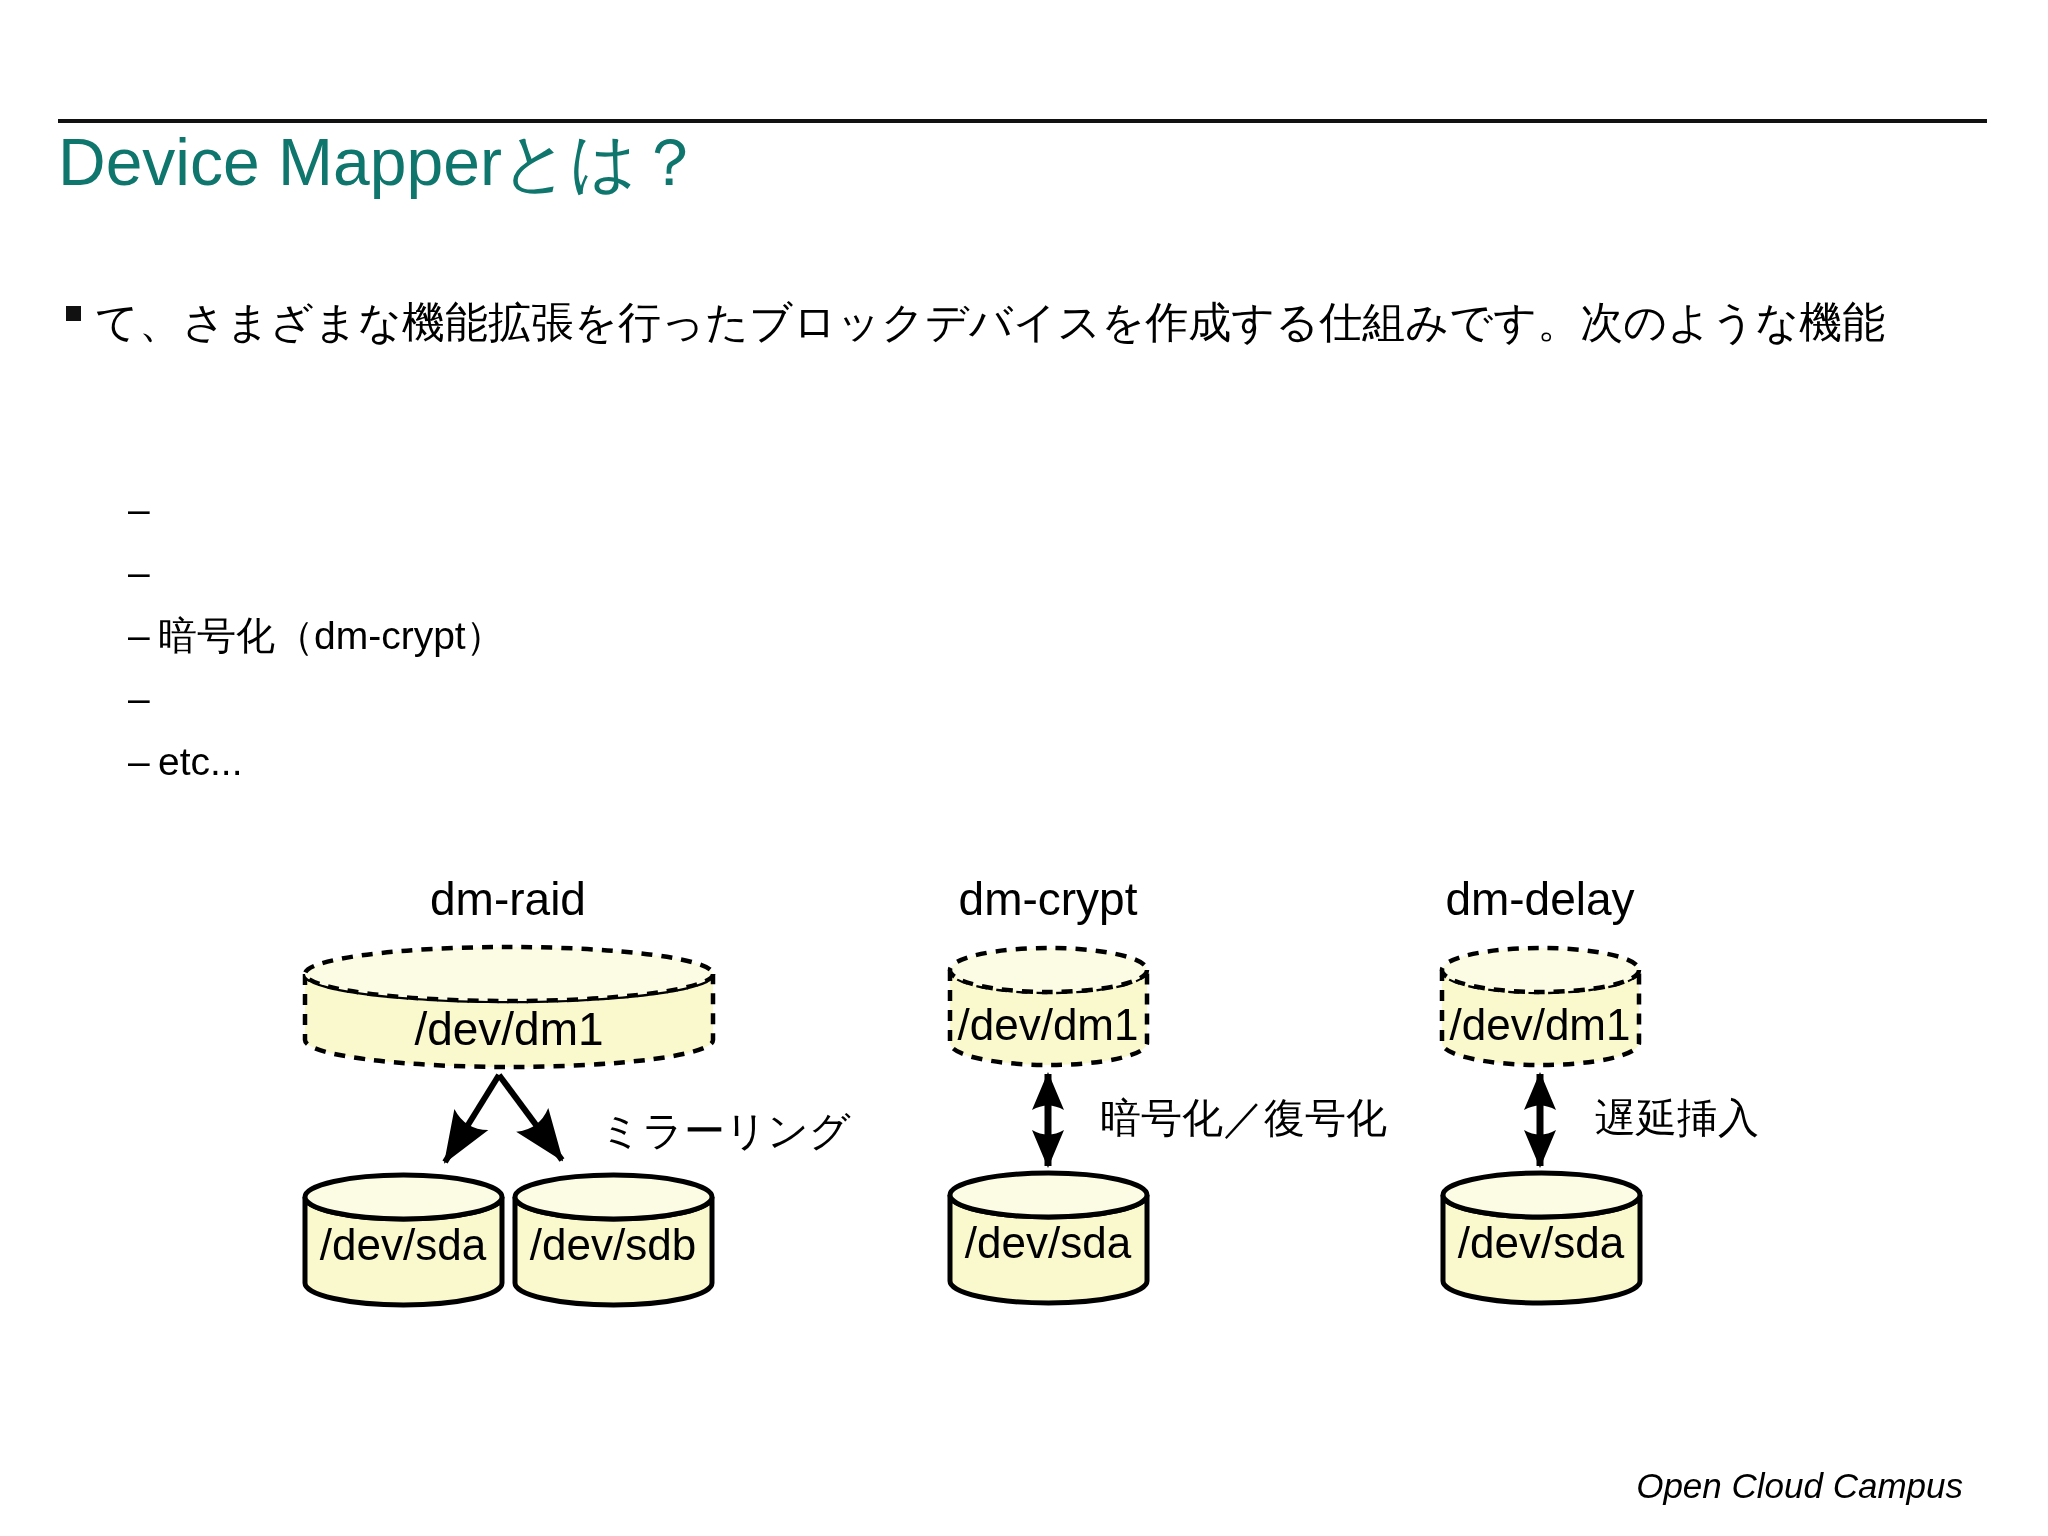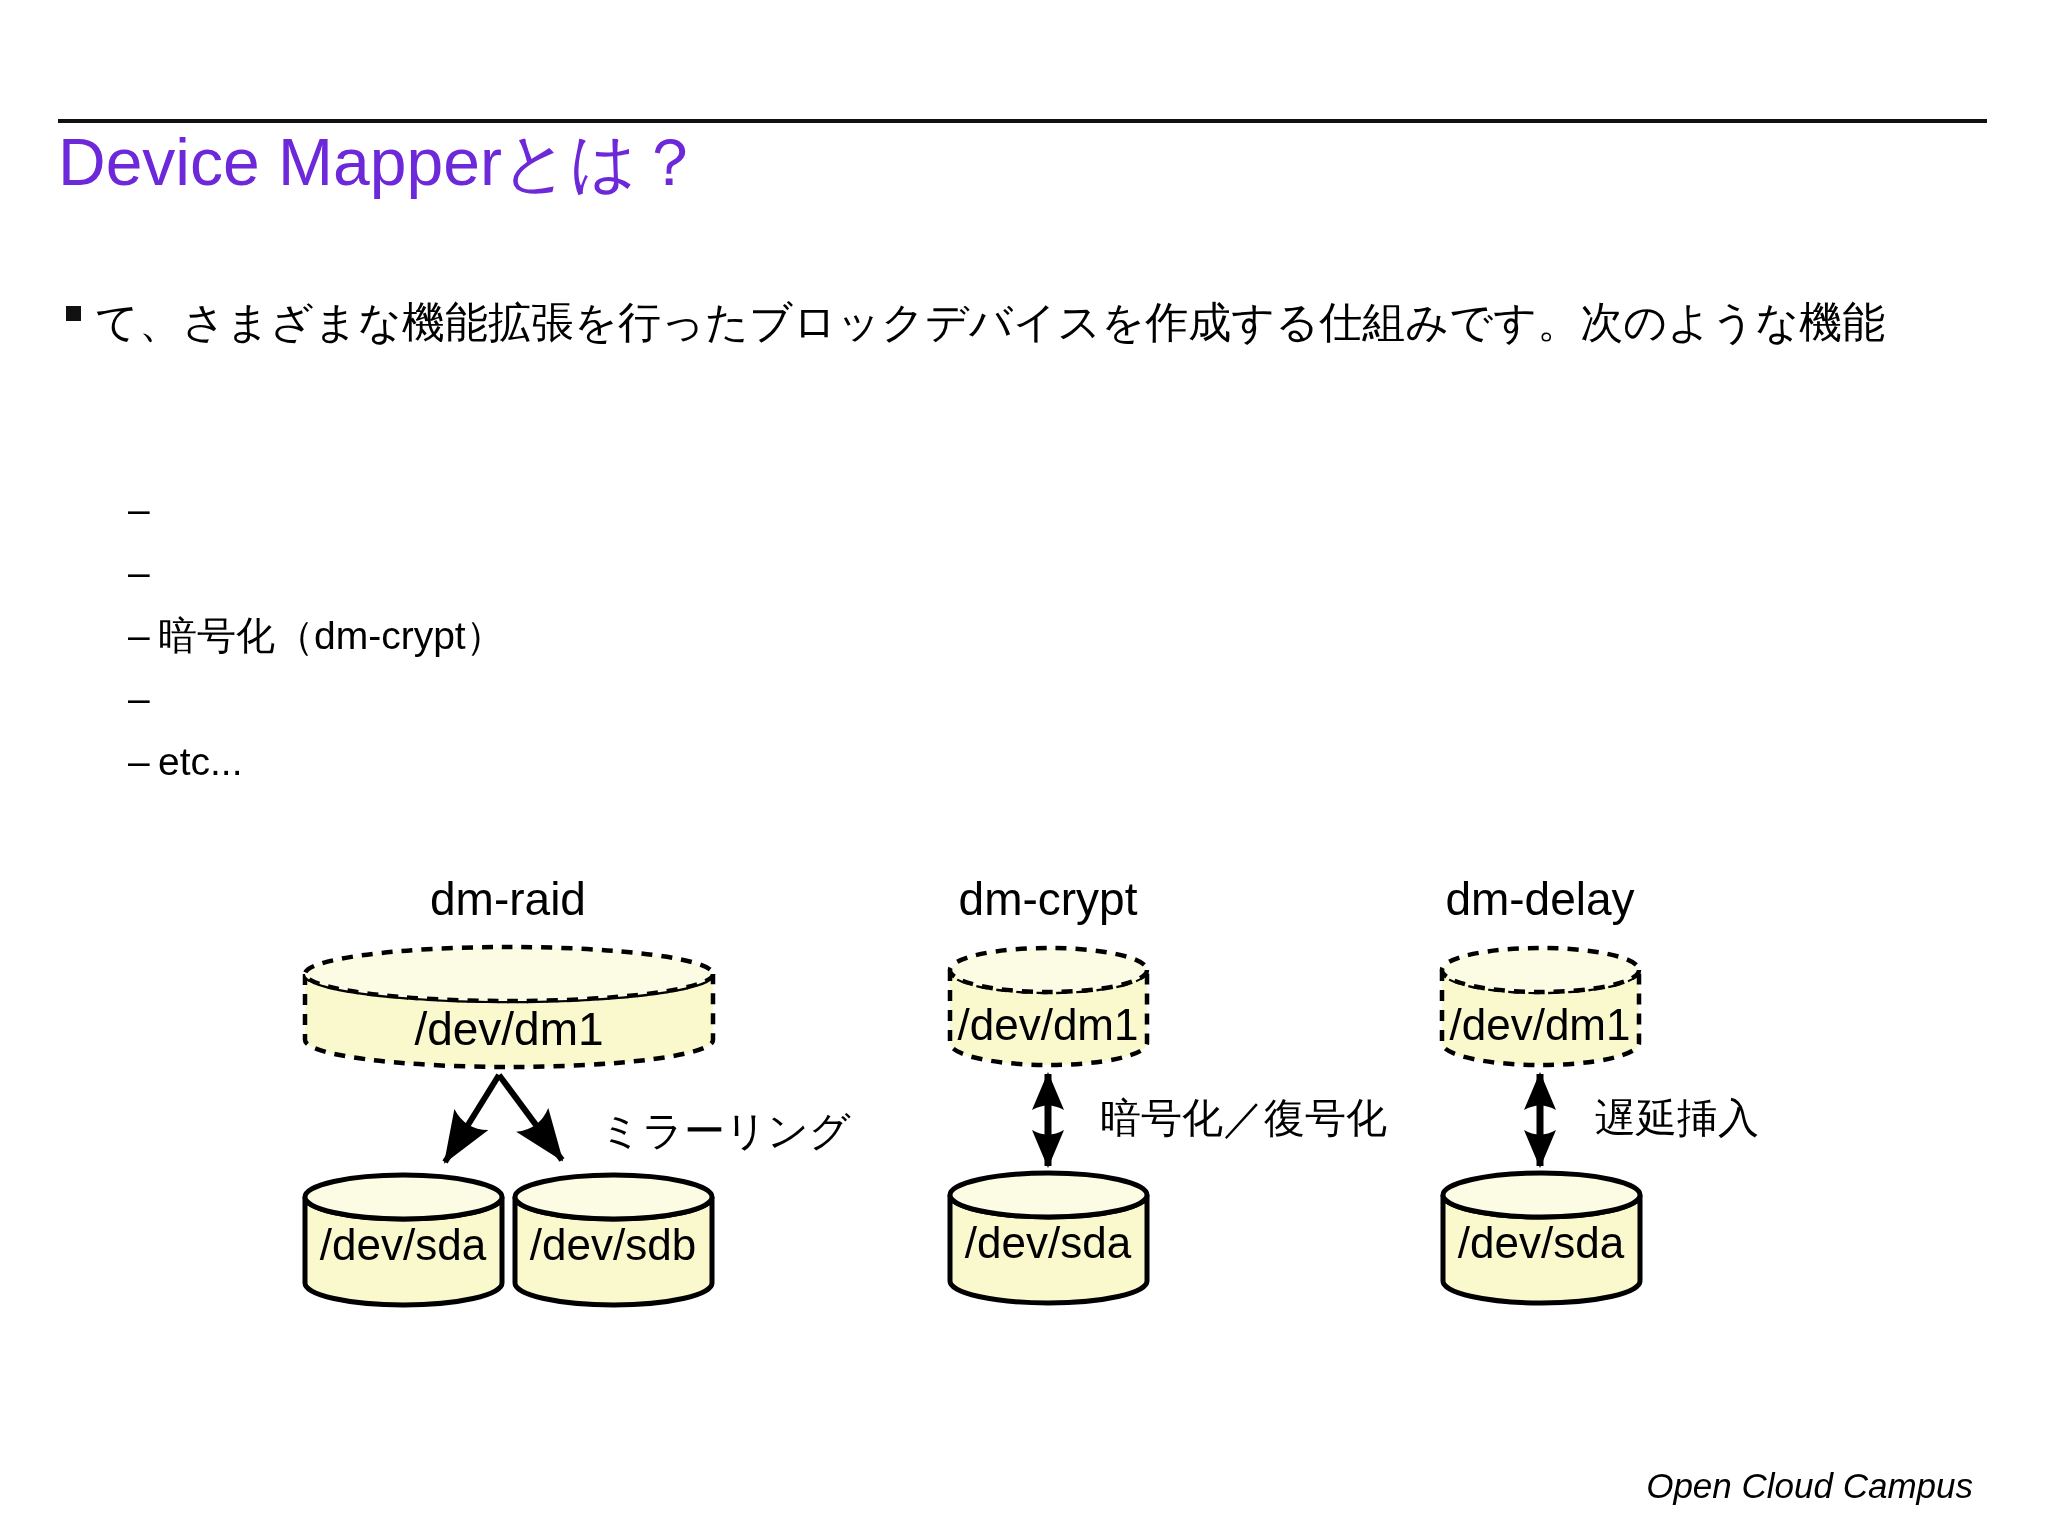--- a/index.html
+++ b/index.html
@@ -4,42 +4,42 @@
 <style>
   html,body{margin:0;padding:0;background:#ffffff;}
   body{
     width:2048px;height:1536px;position:relative;overflow:hidden;
     font-family:"Liberation Sans","DejaVu Sans",sans-serif;
     color:#000;
   }
   .top-rule{position:absolute;left:58px;top:119px;width:1929px;height:4px;background:#111;}
   .slide-title{
     position:absolute;left:58px;top:118px;font-size:66px;letter-spacing:0px;
-    color:#6d28d9;white-space:nowrap;font-weight:400;
+    color:#0f766e;white-space:nowrap;font-weight:400;
   }
   .bullet-square{position:absolute;left:66px;top:306px;width:15px;height:15px;background:#111;}
   .bullet-text{position:absolute;left:95px;top:291px;font-size:43px;line-height:62px;}
   .bullet-text .line{white-space:nowrap;}
   .sub-list{position:absolute;left:128px;top:478px;font-size:39px;}
   .sub-item{display:flex;align-items:center;height:63px;white-space:nowrap;}
   .sub-item .dash{width:30px;}
   .diagram-svg{position:absolute;left:0;top:860px;}
   .diagram-svg text{font-family:"Liberation Sans","DejaVu Sans",sans-serif;fill:#000;}
   .col-name{font-size:46px;text-anchor:middle;}
   .dev-label{font-size:44px;text-anchor:middle;}
   .dev-label-wide{font-size:46px;text-anchor:middle;}
   .arrow-label{font-size:41px;text-anchor:start;}
   .cyl-body{fill:#faf8cd;stroke:#000;}
   .cyl-top{fill:#fcfce5;stroke:#000;}
   .solid-cyl{stroke-width:5;}
   .dashed-cyl{stroke-width:4.5;stroke-dasharray:11 9;}
   .arrow-line{stroke:#000;stroke-width:6;fill:none;}
   .arrow-line-v{stroke:#000;stroke-width:7;fill:none;}
   .page-number{position:absolute;left:28px;top:1560px;font-size:43px;}
-  .footer-brand{position:absolute;right:75px;top:1466px;font-size:35px;font-style:italic;white-space:nowrap;}
+  .footer-brand{position:absolute;right:85px;top:1466px;font-size:35px;font-style:italic;white-space:nowrap;}
 </style>
 </head>
 <body>
 
 <div class="top-rule"></div>
 
 <div class="slide-title">Device Mapperとは？</div>
 
 <div class="bullet-square"></div>
 

